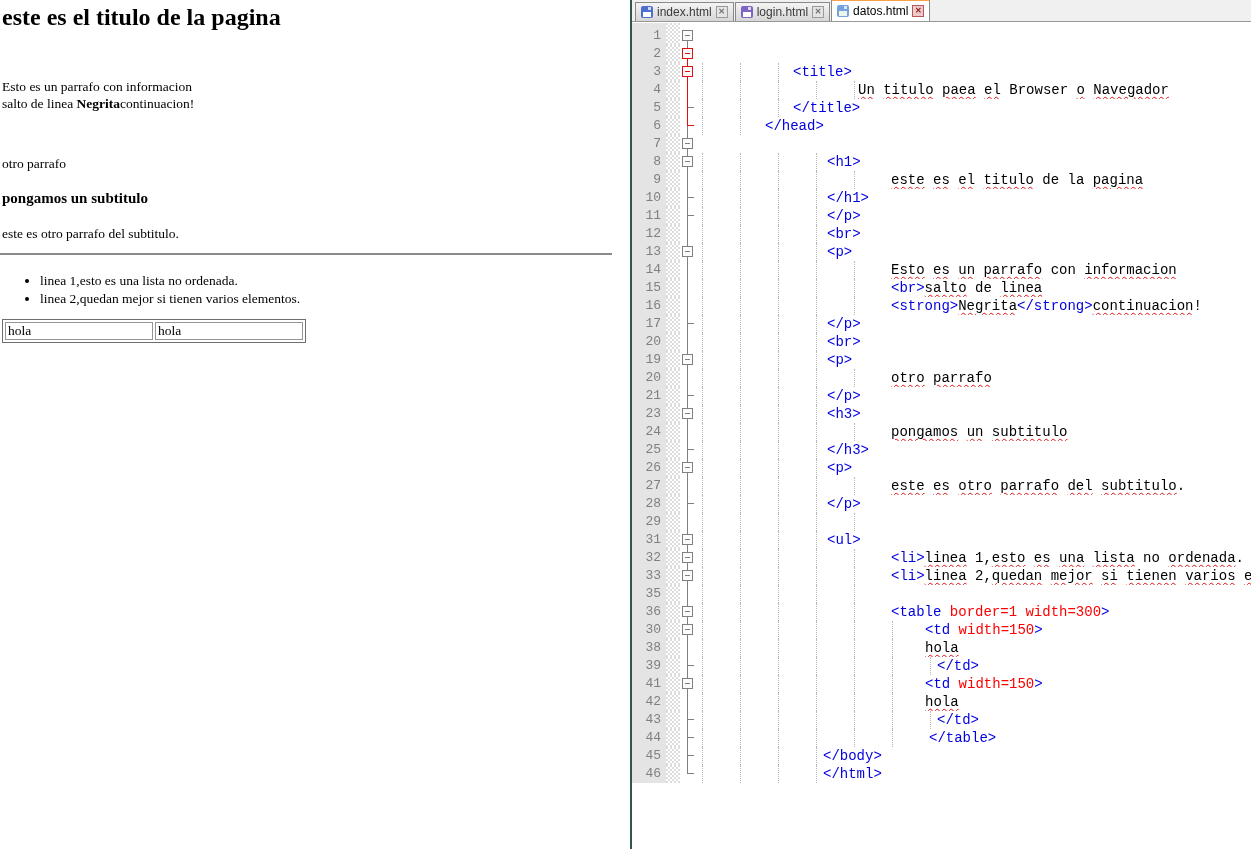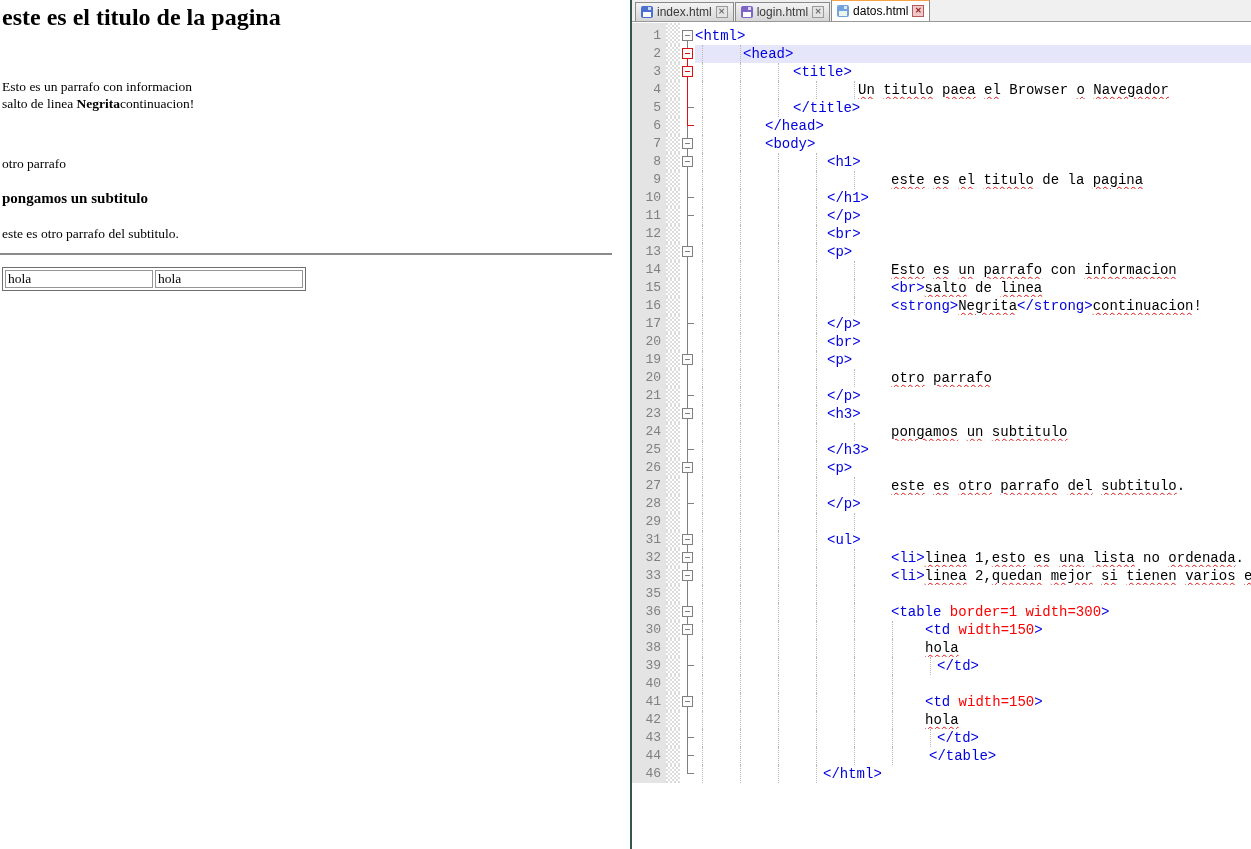--- a/index.html
+++ b/index.html
@@ -88,20 +88,24 @@
 <div class="screen">
 
   <div class="browser-pane">
     <h1 class="bp-h1">este es el titulo de la pagina</h1>
     <p class="bp-p1"><span>Esto es un parrafo con informacion</span><br>
       <span>salto de linea </span><b>Negrita</b><span>continuacion!</span></p>
     <p class="bp-p2">otro parrafo</p>
     <h3 class="bp-h3">pongamos un subtitulo</h3>
     <p class="bp-p3">este es otro parrafo del subtitulo.</p>
     <hr class="bp-hr">
+    <ul class="bp-ul">
+      <li>linea 1,esto es una lista no ordenada.</li>
+      <li>linea 2,quedan mejor si tienen varios elementos.</li>
+    </ul>
     <table class="bp-table">
       <tbody>
           <tr>
         <td>hola</td>
         <td>hola</td>
       </tr>
     </tbody>
       </table>
   </div>
 
@@ -132,31 +136,29 @@
           <div class="fm"></div>
           <div class="ct"></div>
         </div>
         <div class="code-line">
           <div class="ln">1</div>
           <div class="bm"></div>
           <div class="fm">
             <div class="stem-bot g"></div>
             <div class="fbox"></div>
           </div>
-          <div class="ct"><span class="ind" style="width: 0px;"></span><span class="c-tag">&lt;html&gt;</span></div>
         </div>
         <div class="code-line">
           <div class="ln">2</div>
           <div class="bm"></div>
           <div class="fm">
             <div class="stem-top g"></div>
             <div class="stem-bot r"></div>
             <div class="fbox r"></div>
           </div>
-          <div class="ct hl"><span class="ind" style="width: 48px;"><span class="guide" style="left: 7px;"></span><span class="guide" style="left: 45px;"></span></span><span class="c-tag">&lt;head&gt;</span></div>
         </div>
         <div class="code-line">
           <div class="ln">3</div>
           <div class="bm"></div>
           <div class="fm">
             <div class="stem-top r"></div>
             <div class="stem-bot r"></div>
             <div class="fbox r"></div>
           </div>
           <div class="ct"><span class="ind" style="width: 98px;"><span class="guide" style="left: 7px;"></span><span class="guide" style="left: 45px;"></span><span class="guide" style="left: 83px;"></span></span><span class="c-tag">&lt;title&gt;</span></div>
@@ -191,21 +193,20 @@
           <div class="ct"><span class="ind" style="width: 70px;"><span class="guide" style="left: 7px;"></span><span class="guide" style="left: 45px;"></span></span><span class="c-tag">&lt;/head&gt;</span></div>
         </div>
         <div class="code-line">
           <div class="ln">7</div>
           <div class="bm"></div>
           <div class="fm">
             <div class="stem-top g"></div>
             <div class="stem-bot g"></div>
             <div class="fbox"></div>
           </div>
-          <div class="ct"><span class="ind" style="width: 70px;"><span class="guide" style="left: 7px;"></span><span class="guide" style="left: 45px;"></span></span><span class="c-tag">&lt;body&gt;</span></div>
         </div>
         <div class="code-line">
           <div class="ln">8</div>
           <div class="bm"></div>
           <div class="fm">
             <div class="stem-top g"></div>
             <div class="stem-bot g"></div>
             <div class="fbox"></div>
           </div>
           <div class="ct"><span class="ind" style="width: 132px;"><span class="guide" style="left: 7px;"></span><span class="guide" style="left: 45px;"></span><span class="guide" style="left: 83px;"></span><span class="guide" style="left: 121px;"></span></span><span class="c-tag">&lt;h1&gt;</span></div>
@@ -472,29 +473,20 @@
           <div class="ln">39</div>
           <div class="bm"></div>
           <div class="fm">
             <div class="stem-top g"></div>
             <div class="stem-bot g"></div>
             <div class="ftick g"></div>
           </div>
           <div class="ct"><span class="ind" style="width: 242px;"><span class="guide" style="left: 7px;"></span><span class="guide" style="left: 45px;"></span><span class="guide" style="left: 83px;"></span><span class="guide" style="left: 121px;"></span><span class="guide" style="left: 159px;"></span><span class="guide" style="left: 197px;"></span><span class="guide" style="left: 235px;"></span></span><span class="c-tag">&lt;/td&gt;</span></div>
         </div>
         <div class="code-line">
-          <div class="ln">40</div>
-          <div class="bm"></div>
-          <div class="fm">
-            <div class="stem-top g"></div>
-            <div class="stem-bot g"></div>
-          </div>
-          <div class="ct"><span class="ind" style="width: 230px;"><span class="guide" style="left: 7px;"></span><span class="guide" style="left: 45px;"></span><span class="guide" style="left: 83px;"></span><span class="guide" style="left: 121px;"></span><span class="guide" style="left: 159px;"></span><span class="guide" style="left: 197px;"></span></span></div>
-        </div>
-        <div class="code-line">
           <div class="ln">41</div>
           <div class="bm"></div>
           <div class="fm">
             <div class="stem-top g"></div>
             <div class="stem-bot g"></div>
             <div class="fbox"></div>
           </div>
           <div class="ct"><span class="ind" style="width: 230px;"><span class="guide" style="left: 7px;"></span><span class="guide" style="left: 45px;"></span><span class="guide" style="left: 83px;"></span><span class="guide" style="left: 121px;"></span><span class="guide" style="left: 159px;"></span><span class="guide" style="left: 197px;"></span></span><span class="c-tag">&lt;td</span><span class="c-attr"> width=150</span><span class="c-tag">&gt;</span></div>
         </div>
         <div class="code-line">
@@ -518,20 +510,30 @@
         </div>
         <div class="code-line">
           <div class="ln">44</div>
           <div class="bm"></div>
           <div class="fm">
             <div class="stem-top g"></div>
             <div class="stem-bot g"></div>
             <div class="ftick g"></div>
           </div>
           <div class="ct"><span class="ind" style="width: 234px;"><span class="guide" style="left: 7px;"></span><span class="guide" style="left: 45px;"></span><span class="guide" style="left: 83px;"></span><span class="guide" style="left: 121px;"></span><span class="guide" style="left: 159px;"></span><span class="guide" style="left: 197px;"></span></span><span class="c-tag">&lt;/table&gt;</span></div>
+        </div>
+        <div class="code-line">
+          <div class="ln">45</div>
+          <div class="bm"></div>
+          <div class="fm">
+            <div class="stem-top g"></div>
+            <div class="stem-bot g"></div>
+            <div class="ftick g"></div>
+          </div>
+          <div class="ct"><span class="ind" style="width: 128px;"><span class="guide" style="left: 7px;"></span><span class="guide" style="left: 45px;"></span><span class="guide" style="left: 83px;"></span><span class="guide" style="left: 121px;"></span></span><span class="c-tag">&lt;/body&gt;</span></div>
         </div>
         <div class="code-line">
           <div class="ln">46</div>
           <div class="bm"></div>
           <div class="fm">
             <div class="stem-top g"></div>
             <div class="ftick g"></div>
           </div>
           <div class="ct"><span class="ind" style="width: 128px;"><span class="guide" style="left: 7px;"></span><span class="guide" style="left: 45px;"></span><span class="guide" style="left: 83px;"></span><span class="guide" style="left: 121px;"></span></span><span class="c-tag">&lt;/html&gt;</span></div>
         </div>

